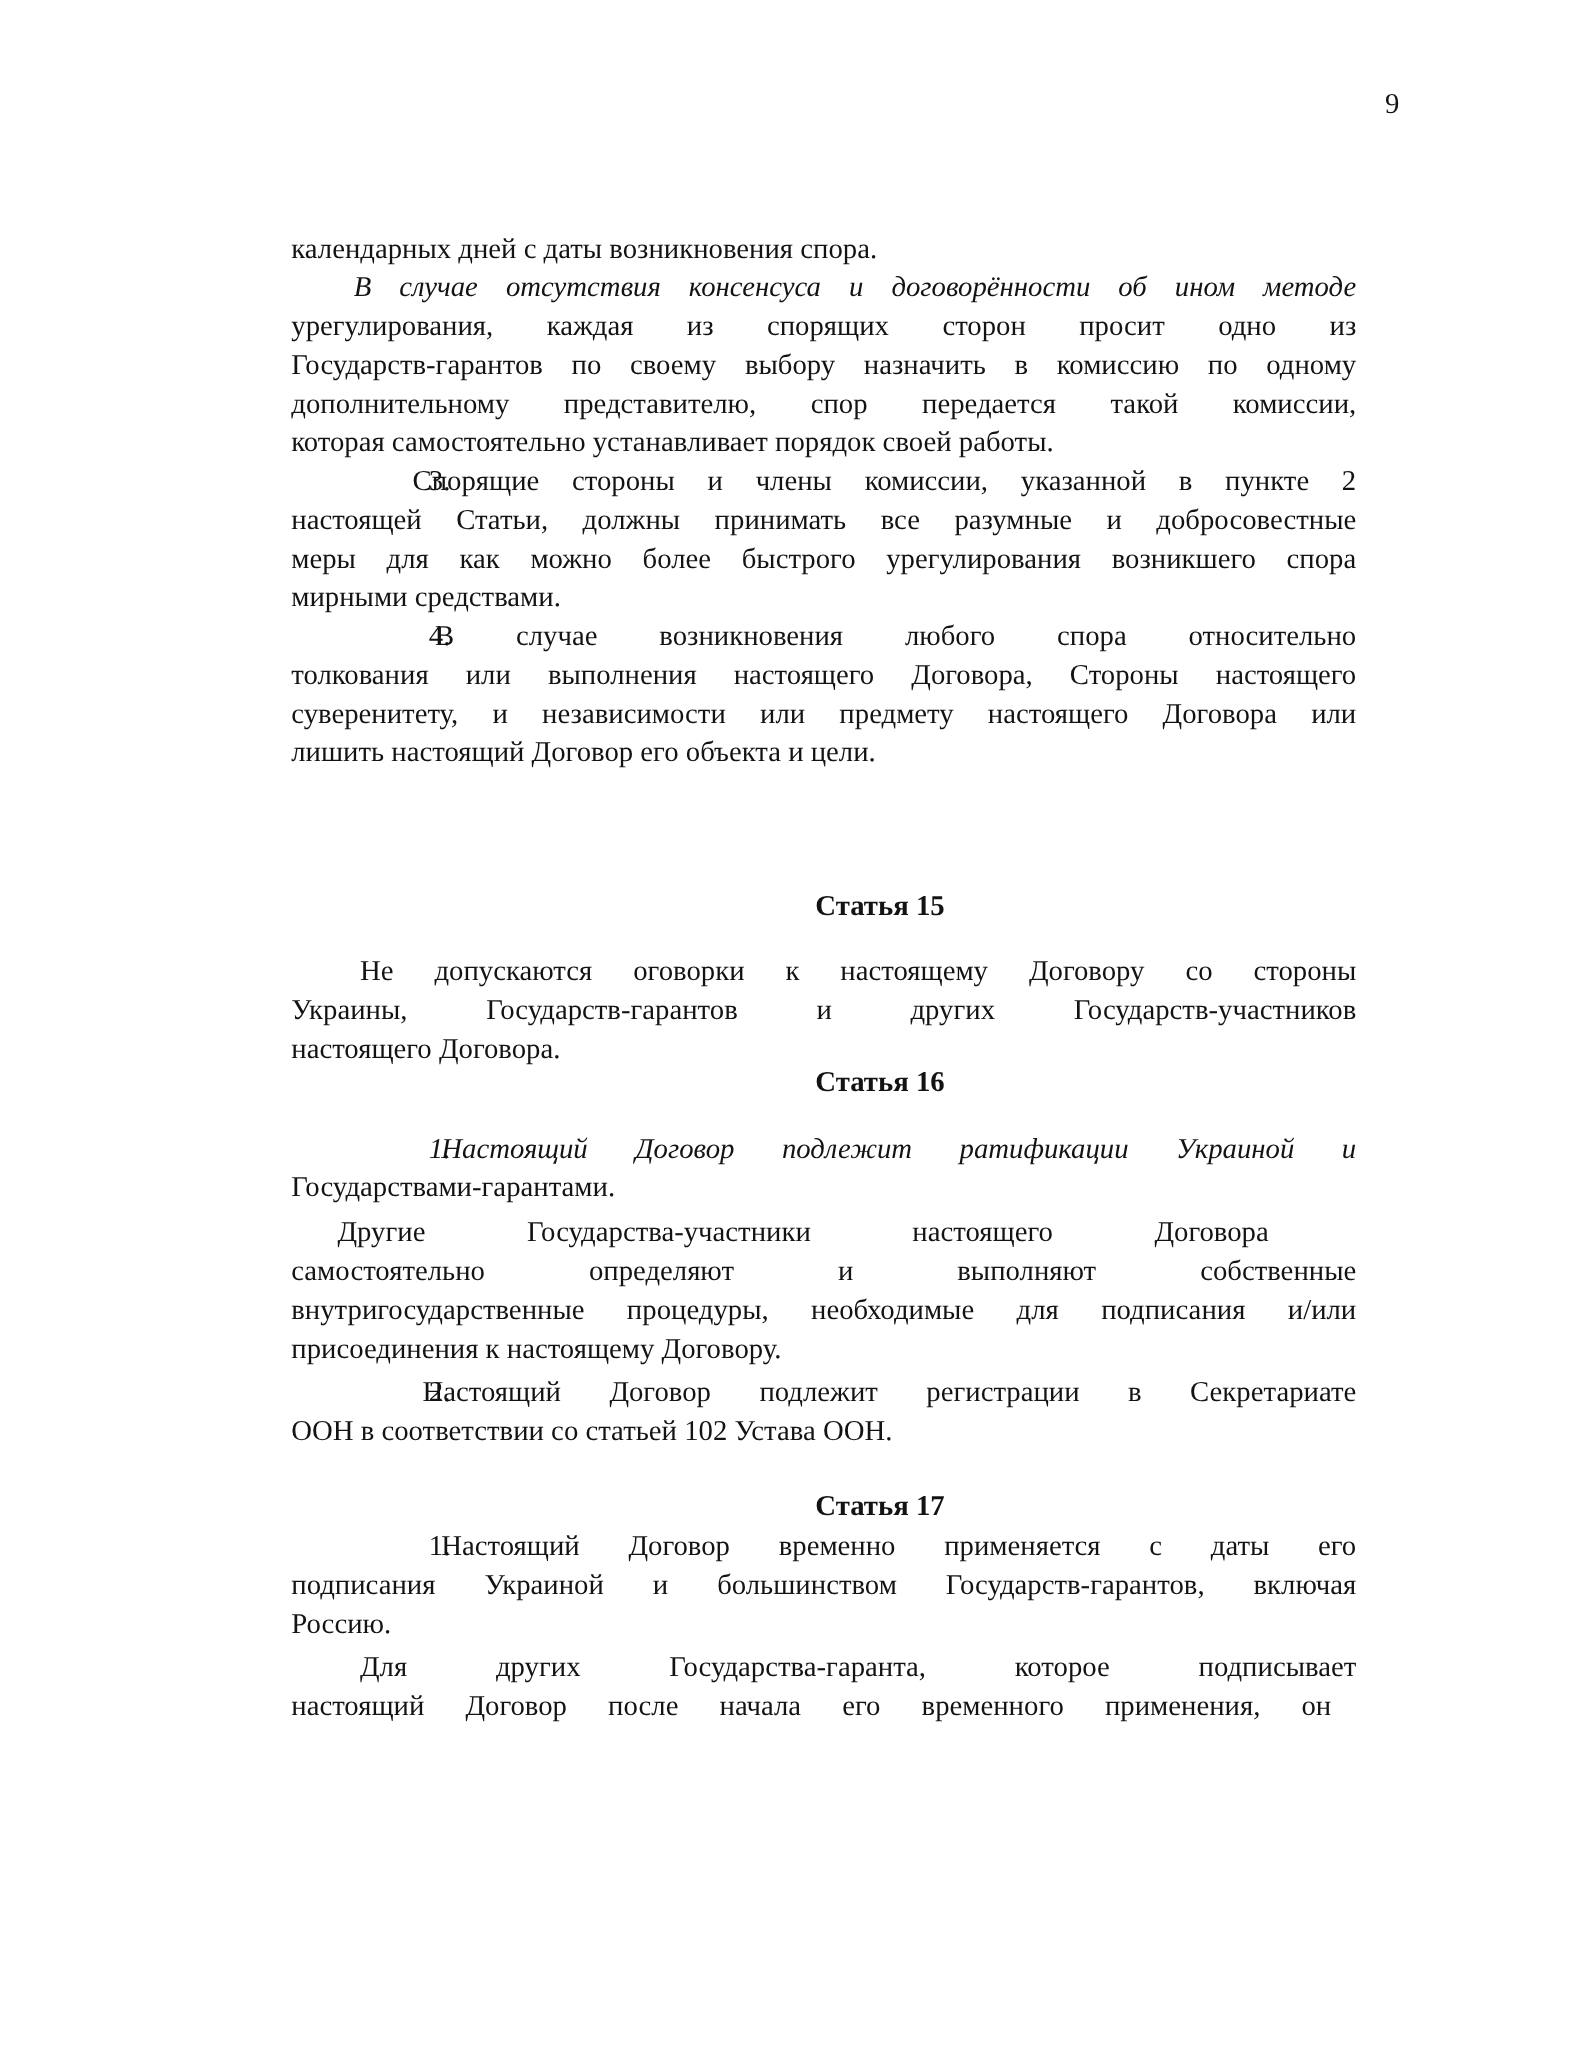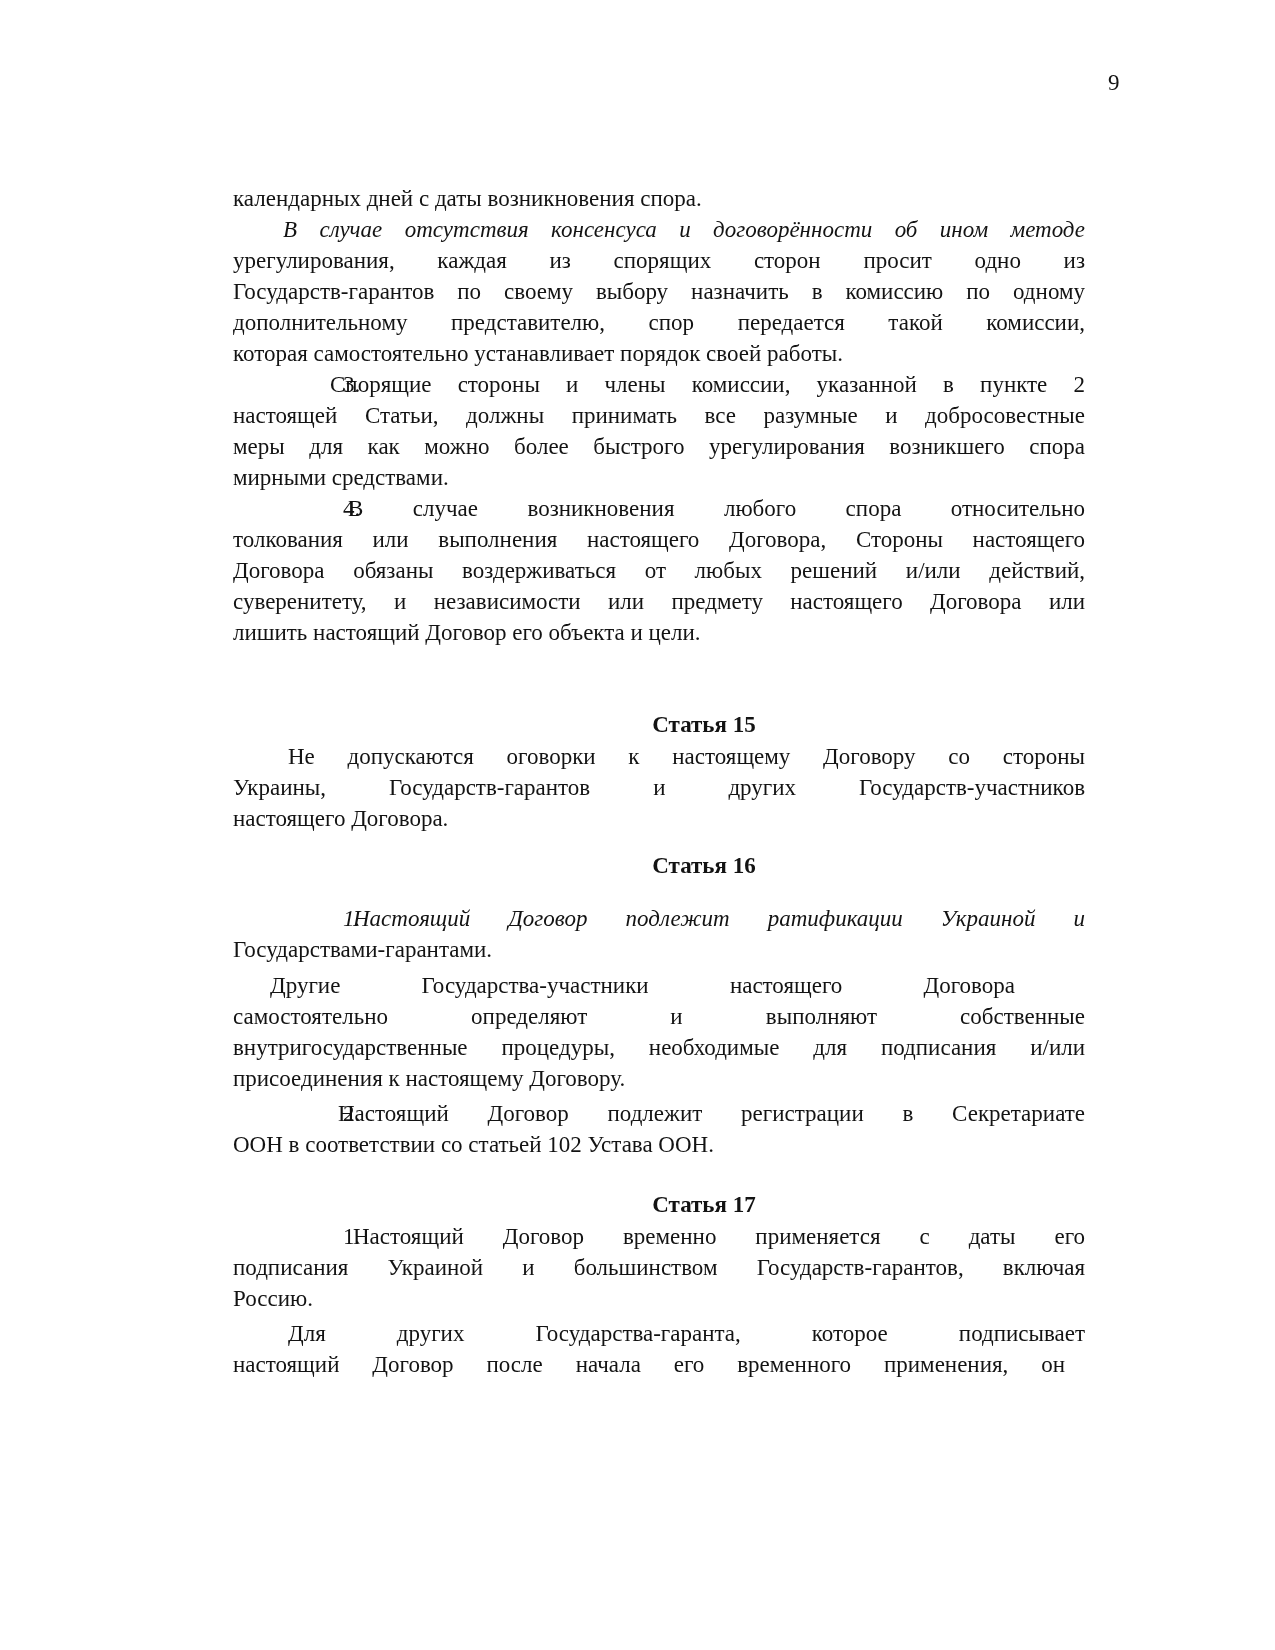--- a/index.html
+++ b/index.html
@@ -63,26 +63,25 @@
         <div class="line">урегулирования, каждая из спорящих сторон просит одно из</div>
         <div class="line">Государств-гарантов по своему выбору назначить в комиссию по одному</div>
         <div class="line">дополнительному представителю, спор передается такой комиссии,</div>
         <div class="line last">которая самостоятельно устанавливает порядок своей работы.</div>
         <div class="line" style="text-indent: 55px;"><span class="num" style="width: 42px;">3.</span>Спорящие стороны и члены комиссии, указанной в пункте 2</div>
         <div class="line">настоящей Статьи, должны принимать все разумные и добросовестные</div>
         <div class="line">меры для как можно более быстрого урегулирования возникшего спора</div>
         <div class="line last">мирными средствами.</div>
         <div class="line" style="text-indent: 55px;"><span class="num" style="width: 60px;">4.</span>В случае возникновения любого спора относительно</div>
         <div class="line">толкования или выполнения настоящего Договора, Стороны настоящего</div>
-        <div class="line">Договора обязаны воздерживаться от любых решений и/или действий,</div>
         <div class="line">суверенитету, и независимости или предмету настоящего Договора или</div>
         <div class="line last">лишить настоящий Договор его объекта и цели.</div>
       </div>
       <div class="heading" style="top: 709px;">Статья 15</div>
-      <div class="block" style="top: 741px;">
+      <div class="block" style="top: 761px;">
         <div class="line" style="text-indent: 55px;">Не допускаются оговорки к настоящему Договору со стороны</div>
         <div class="line">Украины, Государств-гарантов и других Государств-участников</div>
         <div class="line last">настоящего Договора.</div>
       </div>
       <div class="heading" style="top: 850px;">Статья 16</div>
       <div class="block" style="top: 903px;">
         <div class="line" style="text-indent: 55px; font-style: italic;"><span class="num" style="width: 65px;">1.</span>Настоящий Договор подлежит ратификации Украиной и</div>
         <div class="line last">Государствами-гарантами.</div>
       </div>
       <div class="block" style="top: 970px;">

